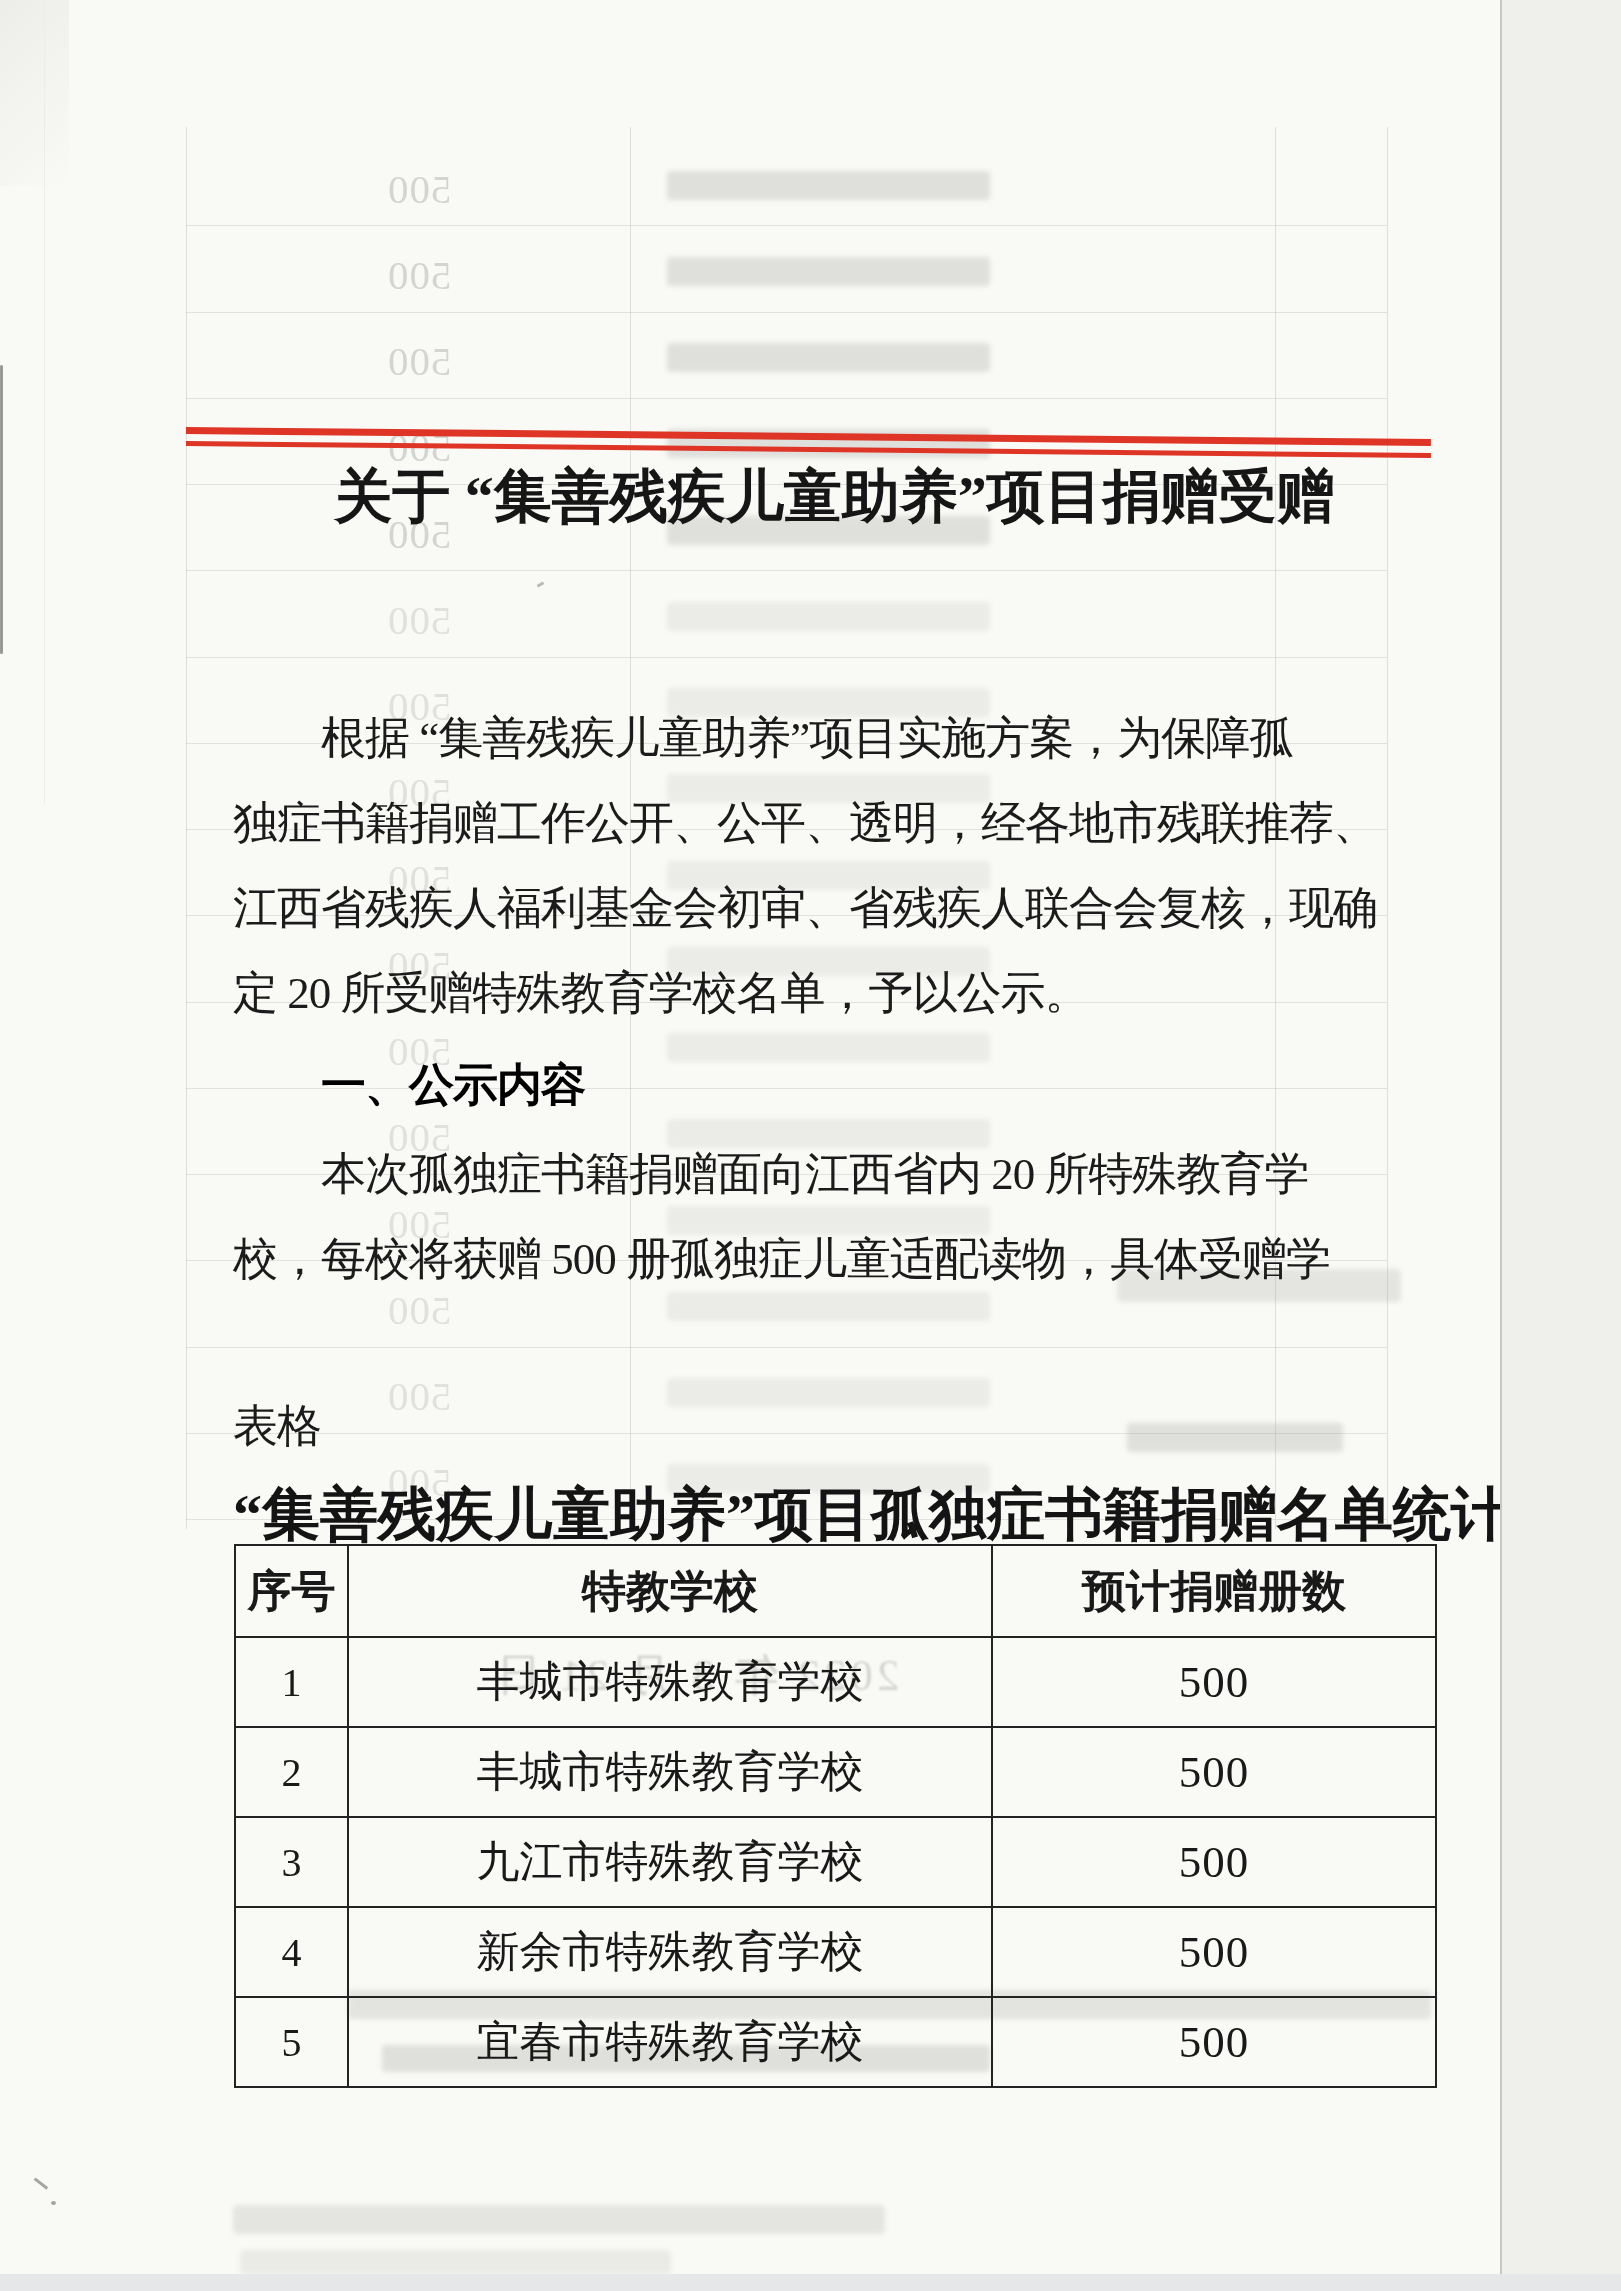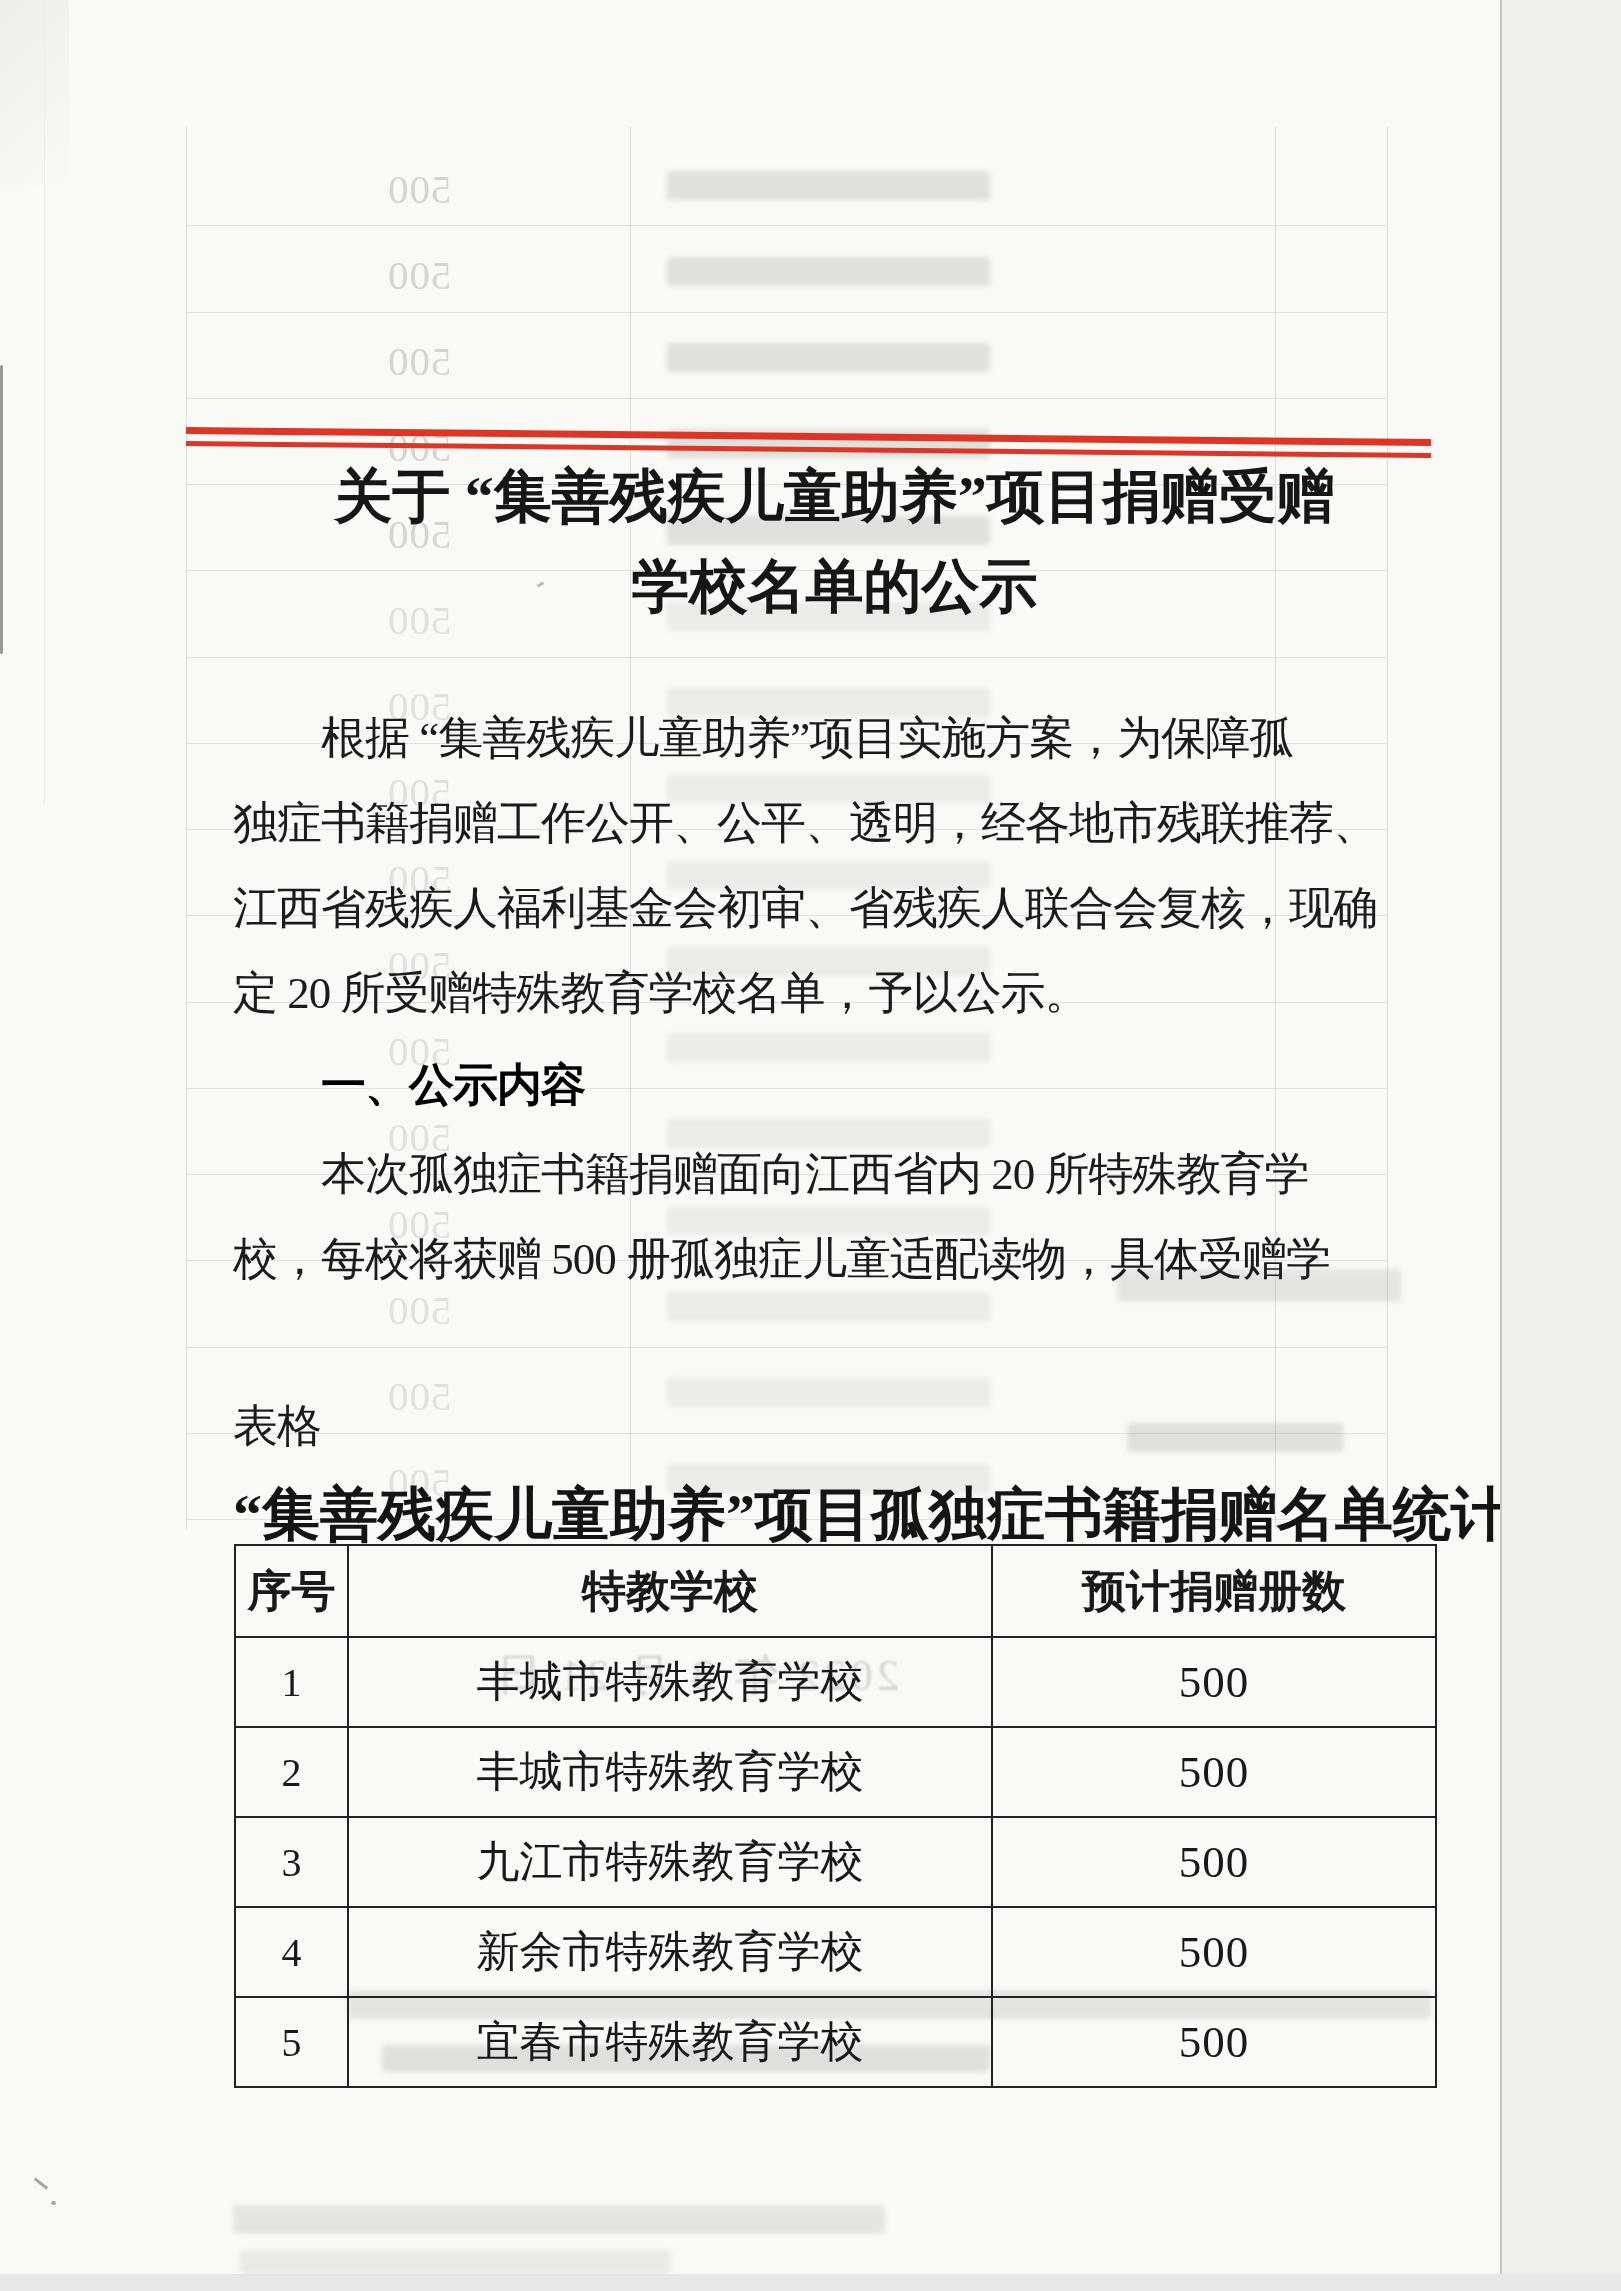--- a/index.html
+++ b/index.html
@@ -143,21 +143,20 @@
       <div class="smudge" style="left:348px;top:1990px;width:1083px;height:29px;opacity:.85;"></div>
       <div class="smudge" style="left:382px;top:2045px;width:608px;height:27.4px;"></div>
       <div class="smudge" style="left:233px;top:2205px;width:652px;height:29px;opacity:.8;"></div>
       <div class="smudge" style="left:240px;top:2250px;width:431px;height:23.5px;opacity:.6;"></div>
     </div>
 
   <div class="rule r1" style="background:#de3526;"></div>
   <div class="rule r2" style="background:#de3526;"></div>
 
   <div class="doc-title l1">关于 “集善残疾儿童助养”项目捐赠受赠</div>
-  <div class="doc-title l2">学校名单的公示</div>
 
   <div class="bodyline indent" style="top:708px;">根据 “集善残疾儿童助养”项目实施方案，为保障孤</div>
   <div class="bodyline" style="top:878px;">江西省残疾人福利基金会初审、省残疾人联合会复核，现确</div>
   <div class="bodyline" style="top:793px;">独症书籍捐赠工作公开、公平、透明，经各地市残联推荐、</div>
   <div class="bodyline" style="top:963px;">定 20 所受赠特殊教育学校名单，予以公示。</div>
 
   <div class="bodyline indent section-heading" style="top:1055px;">一、公示内容</div>
 
   <div class="bodyline indent" style="top:1144px;">本次孤独症书籍捐赠面向江西省内 20 所特殊教育学</div>
   <div class="bodyline" style="top:1229px;">校，每校将获赠 500 册孤独症儿童适配读物，具体受赠学</div>

